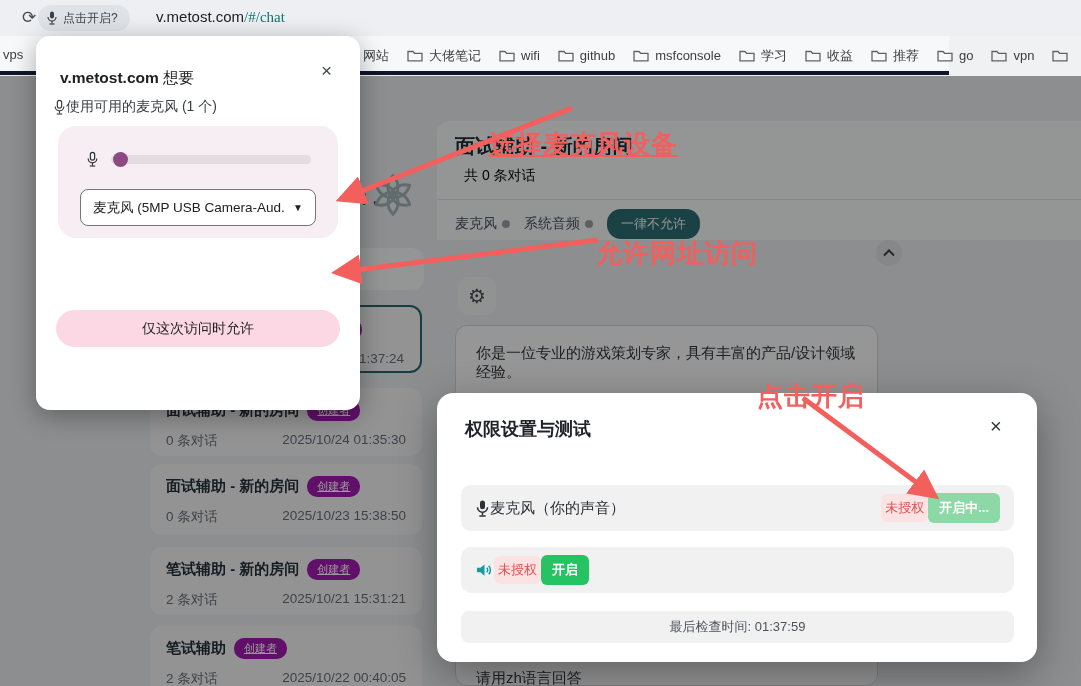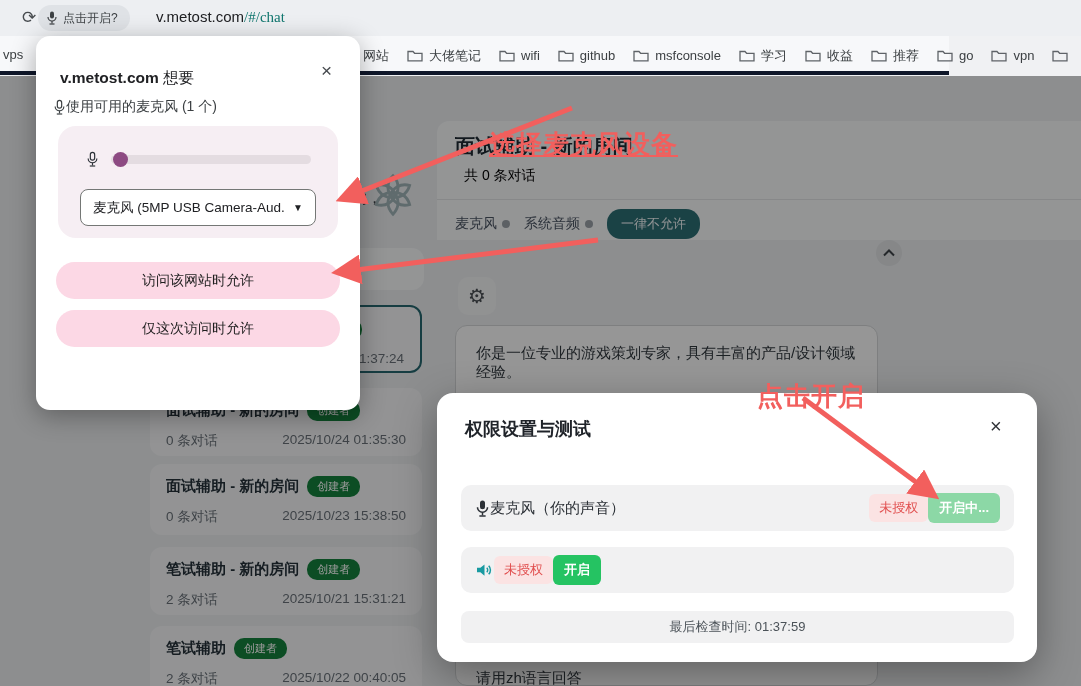--- a/index.html
+++ b/index.html
@@ -28,21 +28,21 @@
 
   .side-topbox{position:absolute;left:340px;top:172px;width:84px;height:42px;background:#f7f8f9;border-radius:12px;}
   .frag-text{position:absolute;left:352px;top:113px;font-size:15px;color:#3b4248;}
   .site-logo{position:absolute;left:370px;top:96px;}
 
   .room{position:absolute;left:150px;width:272px;height:68px;background:#f5f6f7;border-radius:12px;
     padding:12px 16px 10px 16px;}
   .room.selected{border:2px solid #25666e;}
   .room-head{display:flex;align-items:center;gap:8px;}
   .room-title{font-size:15px;font-weight:bold;color:#25313a;white-space:nowrap;}
-  .badge{background:#15803d;color:#fff;font-size:11px;padding:3px 10px;border-radius:10px;white-space:nowrap;}
+  .badge{background:#a21caf;color:#fff;font-size:11px;padding:3px 10px;border-radius:10px;white-space:nowrap;text-decoration:underline;}
   .room-meta{display:flex;justify-content:space-between;margin-top:11px;font-size:13.5px;color:#697078;}
 
   .header-card{position:absolute;left:437px;top:45px;width:644px;height:119px;background:#f7f8f9;
     border-radius:12px 0 0 0;}
   .page-title{position:absolute;left:18px;top:12px;font-size:20px;font-weight:bold;color:#1f2a33;}
   .page-sub{position:absolute;left:27px;top:46px;font-size:14px;color:#000000;}
   .header-divider{position:absolute;left:0px;top:78px;width:644px;height:1px;background:#e1e3e5;}
   .tags{position:absolute;left:18px;top:88px;display:flex;align-items:center;gap:14px;}
   .tag{display:flex;align-items:center;gap:5px;font-size:14px;color:#4b5563;}
   .tag-dot{width:8px;height:8px;border-radius:50%;background:#9aa1a7;display:inline-block;}
@@ -62,21 +62,21 @@
   .dim{position:absolute;left:0;top:0;width:1081px;height:610px;background:rgba(0,0,0,0.40);}
 
   
   .modal{position:absolute;left:437px;top:393px;width:600px;height:269px;background:#fff;border-radius:16px;
     box-shadow:0 12px 40px rgba(0,0,0,.35);}
   .modal-title{position:absolute;left:28px;top:24px;font-size:18px;font-weight:bold;color:#1f2329;}
   .modal-close{position:absolute;left:553px;top:24px;font-size:20px;color:#303338;line-height:18px;}
   .perm-row{position:absolute;left:24px;width:553px;height:46px;background:#f1f1f2;border-radius:10px;
     display:flex;align-items:center;padding:0 14px;}
   .perm-label{font-size:15px;color:#2c3137;flex:1;}
-  .status-badge{background:#fbe3e3;color:#e14f4f;font-size:13px;padding:5px 10px;border-radius:6px;}
+  .status-badge{background:#fbe3e3;color:#e14f4f;font-size:13px;padding:5px 4px;border-radius:6px;}
   .action-btn{border:none;color:#fff;font-size:13px;font-weight:bold;padding:6px 11px;border-radius:6px;white-space:nowrap;}
   .action-on{background:#8cd8a6;}
   .action-off{background:#25c362;}
   .modal-footer{position:absolute;left:24px;top:218px;width:553px;height:32px;background:#f1f1f2;border-radius:8px;
     display:flex;align-items:center;justify-content:center;font-size:13px;color:#4b5258;}
 
   
   .popup{position:absolute;left:36px;top:36px;width:324px;height:374px;background:#fff;border-radius:14px;
     box-shadow:0 6px 26px rgba(0,0,0,.32);}
   .popup-title{position:absolute;left:24px;top:32px;font-size:15.5px;color:#202124;}
@@ -351,30 +351,30 @@
         <div class="meter-bar">
           <div class="meter-dot"></div>
         </div>
       </div>
       <div class="device-select">
         <span class="device-text">麦克风 (5MP USB Camera-Aud...</span>
         <span class="caret">▼</span>
       </div>
     </div>
 
-    <button class="pill-btn" style="top:226px;">访问该网站时允许</button>
     <button class="pill-btn" style="top:274px;">仅这次访问时允许</button>
   </div>
 
   <svg class="anno-svg">
     <defs>
       <marker id="ah" markerWidth="6" markerHeight="6" refX="4.2" refY="3" orient="auto">
         <path d="M0,0 L6,3 L0,6 Z" fill="#f25f5d"></path>
       </marker>
     </defs>
     <line x1="572" y1="108" x2="344" y2="198" stroke="#f25f5d" stroke-width="5" marker-end="url(#ah)"></line>
     <line x1="598" y1="240" x2="340" y2="272" stroke="#f25f5d" stroke-width="5" marker-end="url(#ah)"></line>
     <line x1="803" y1="398" x2="932" y2="494" stroke="#f25f5d" stroke-width="5" marker-end="url(#ah)"></line>
   </svg>
   <div class="anno-text" style="left:489px;top:127px;text-decoration:underline;">选择麦克风设备</div>
+  <div class="anno-text" style="left:596px;top:236px;">允许网址访问</div>
   <div class="anno-text" style="left:757px;top:379px;">点击开启</div>
 
 </div>
 
 </body></html>

